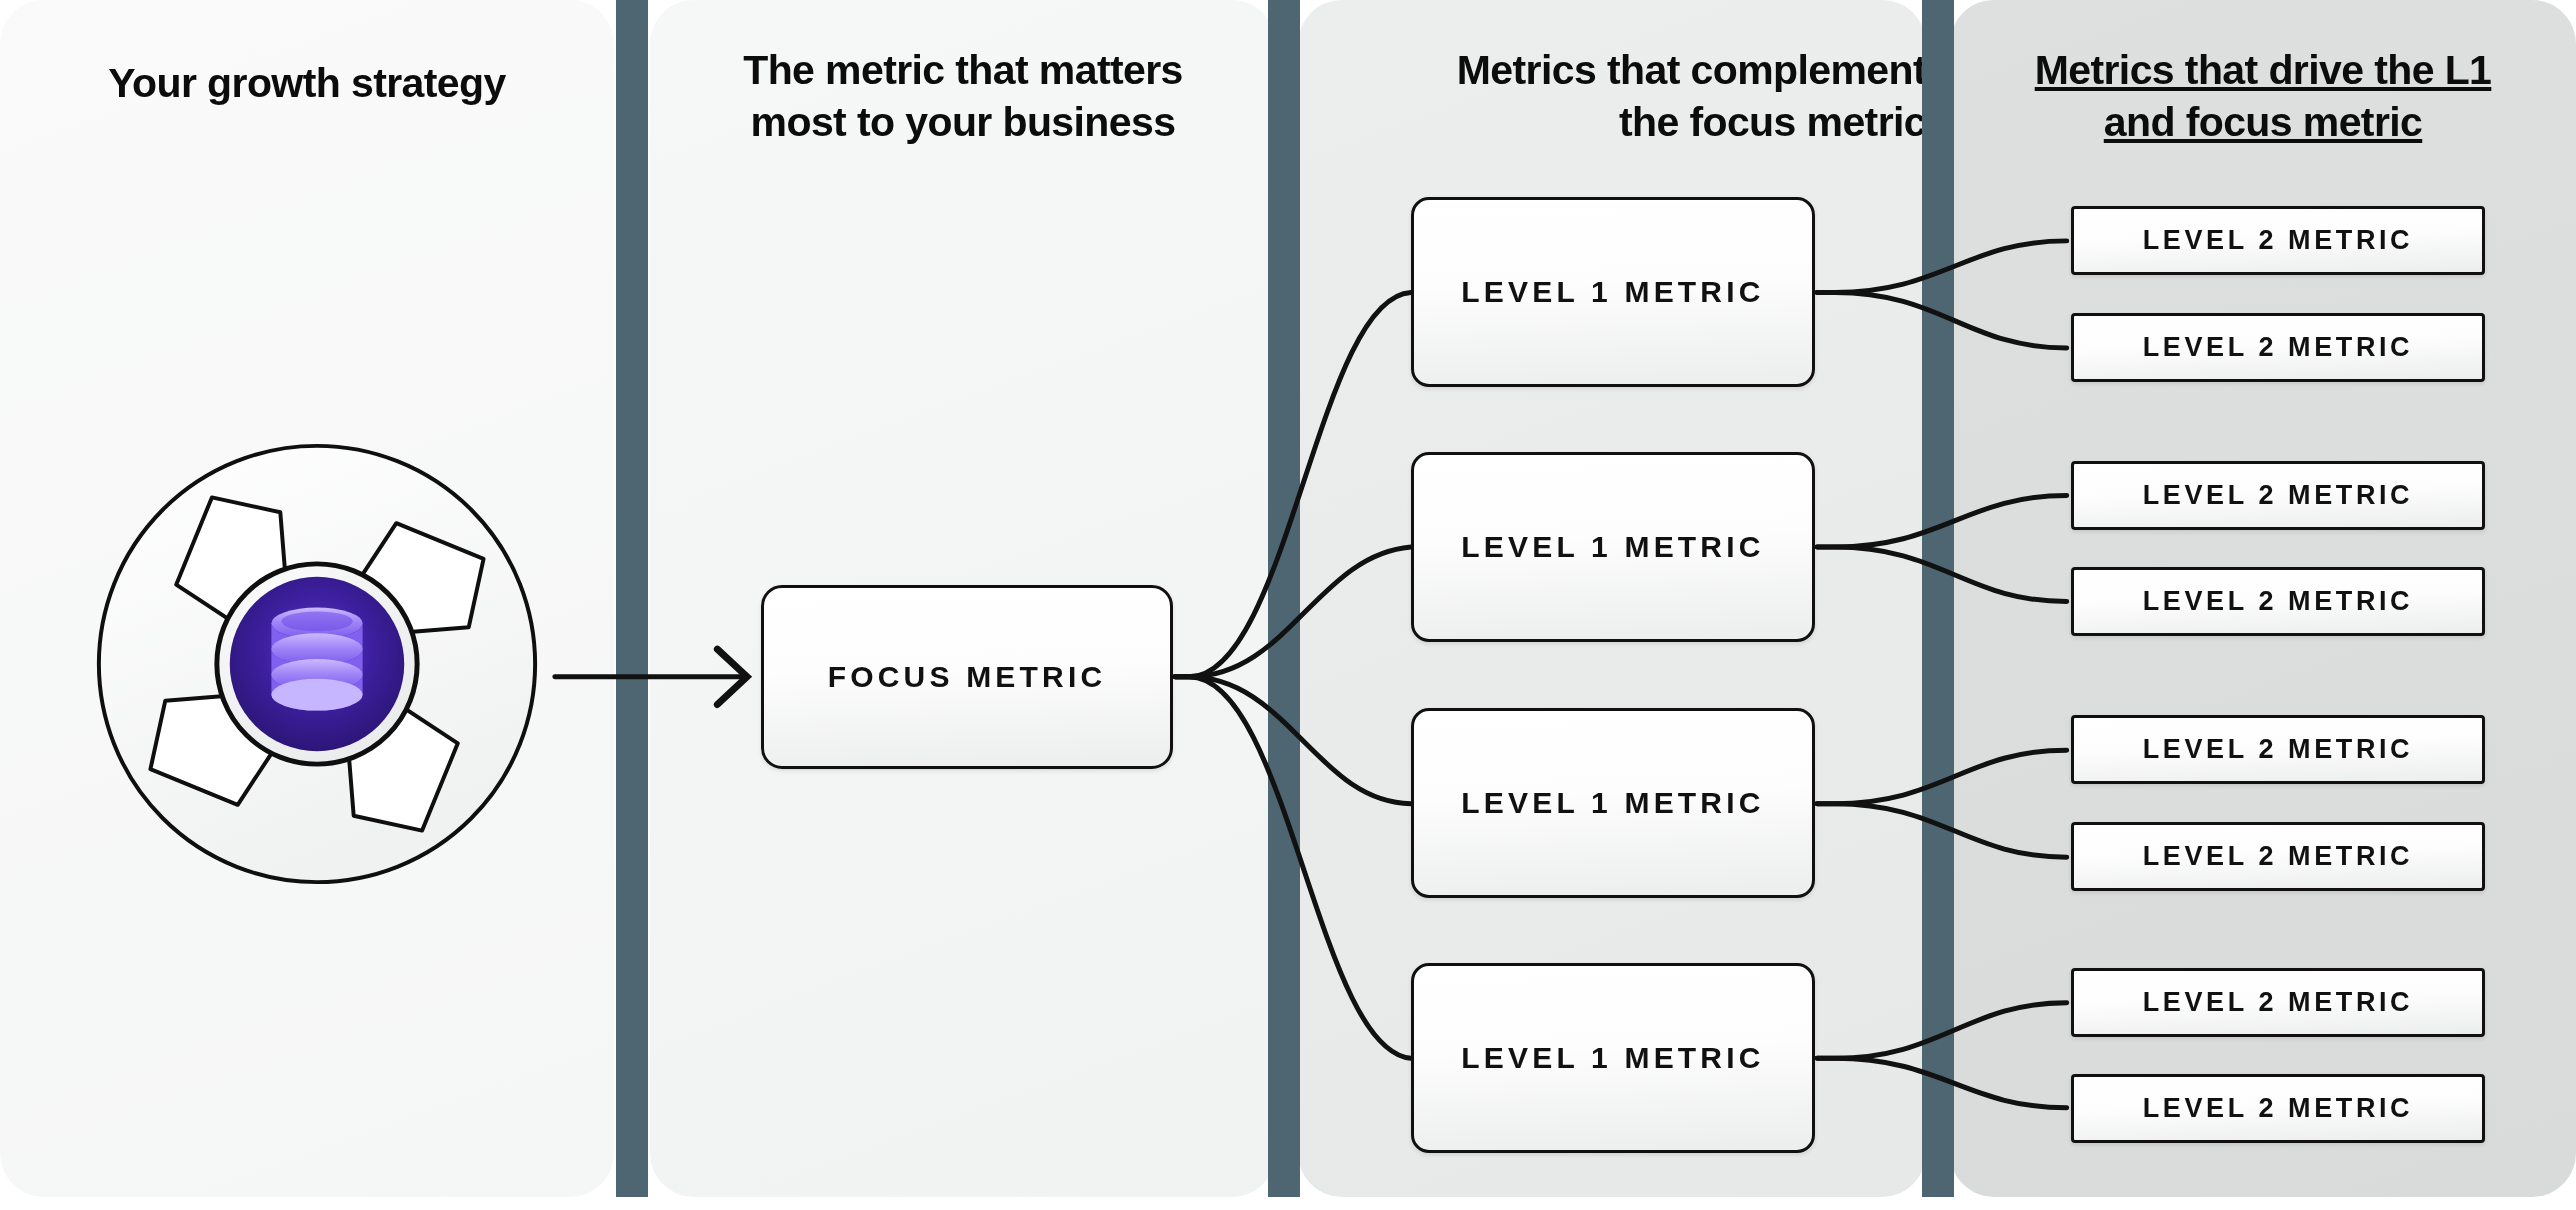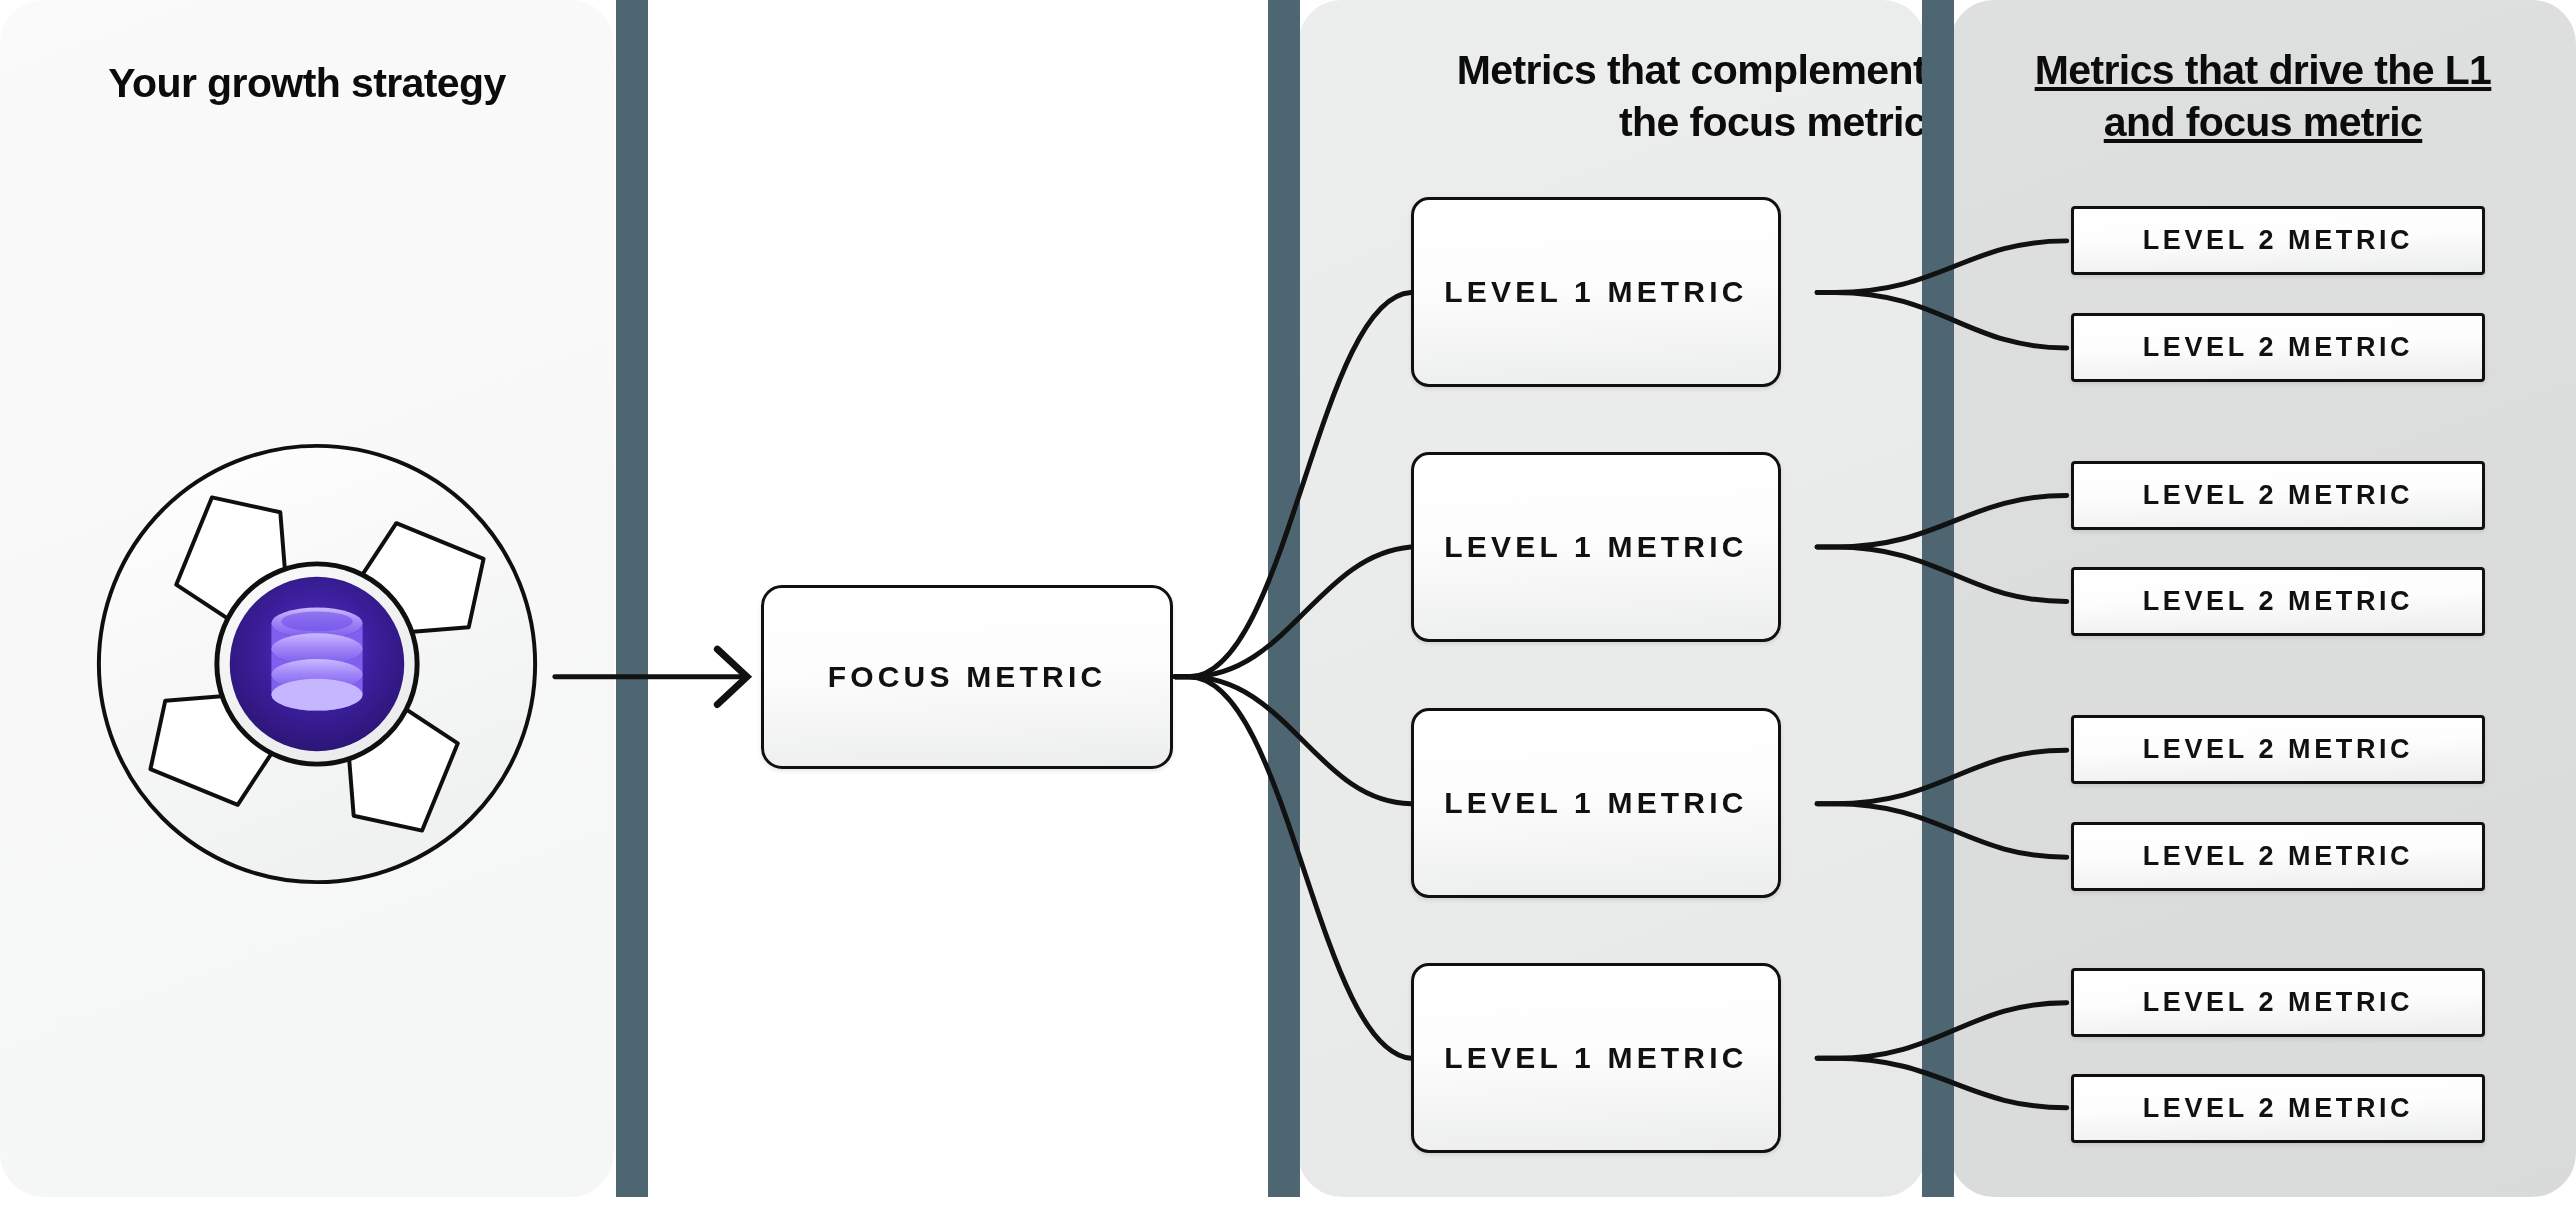--- a/index.html
+++ b/index.html
@@ -46,35 +46,39 @@
     border:3px solid #12100f; border-radius:14px;
     background:linear-gradient(178deg,#ffffff 0%,#fdfdfd 45%,#eceded 100%);
     box-shadow:0 2px 4px rgba(0,0,0,0.10);
     color:#111111; font-weight:700; text-align:center;
   }
   .node-focus {
     width:412px; height:184px; left:761px; top:585px;
     font-size:30px; letter-spacing:4.2px; border-radius:21px;
   }
   .node-l1 {
-    width:370px; height:190px; left:1411px;
+    width:404px; height:190px; left:1411px;
     font-size:30px; letter-spacing:4.2px; border-radius:18px;
   }
   .node-l2 {
     width:414px; height:69px; left:2071px;
     font-size:27px; letter-spacing:3.6px; border-radius:4px;
   }
 </style>
 </head>
 <body>
 
 <div id="stage">
 
   <div class="panel" id="panel-1">
     <div class="col-title">Your growth strategy</div>
+  </div>
+  <div class="panel" id="panel-2">
+    <div class="col-title">The metric that matters
+most to your business</div>
   </div>
   <div class="panel" id="panel-3">
     <div class="col-title">Metrics that complement
 the focus metric</div>
   </div>
   <div class="panel" id="panel-4">
     <div class="col-title">Metrics that drive the L1
 and focus metric</div>
   </div>
 

